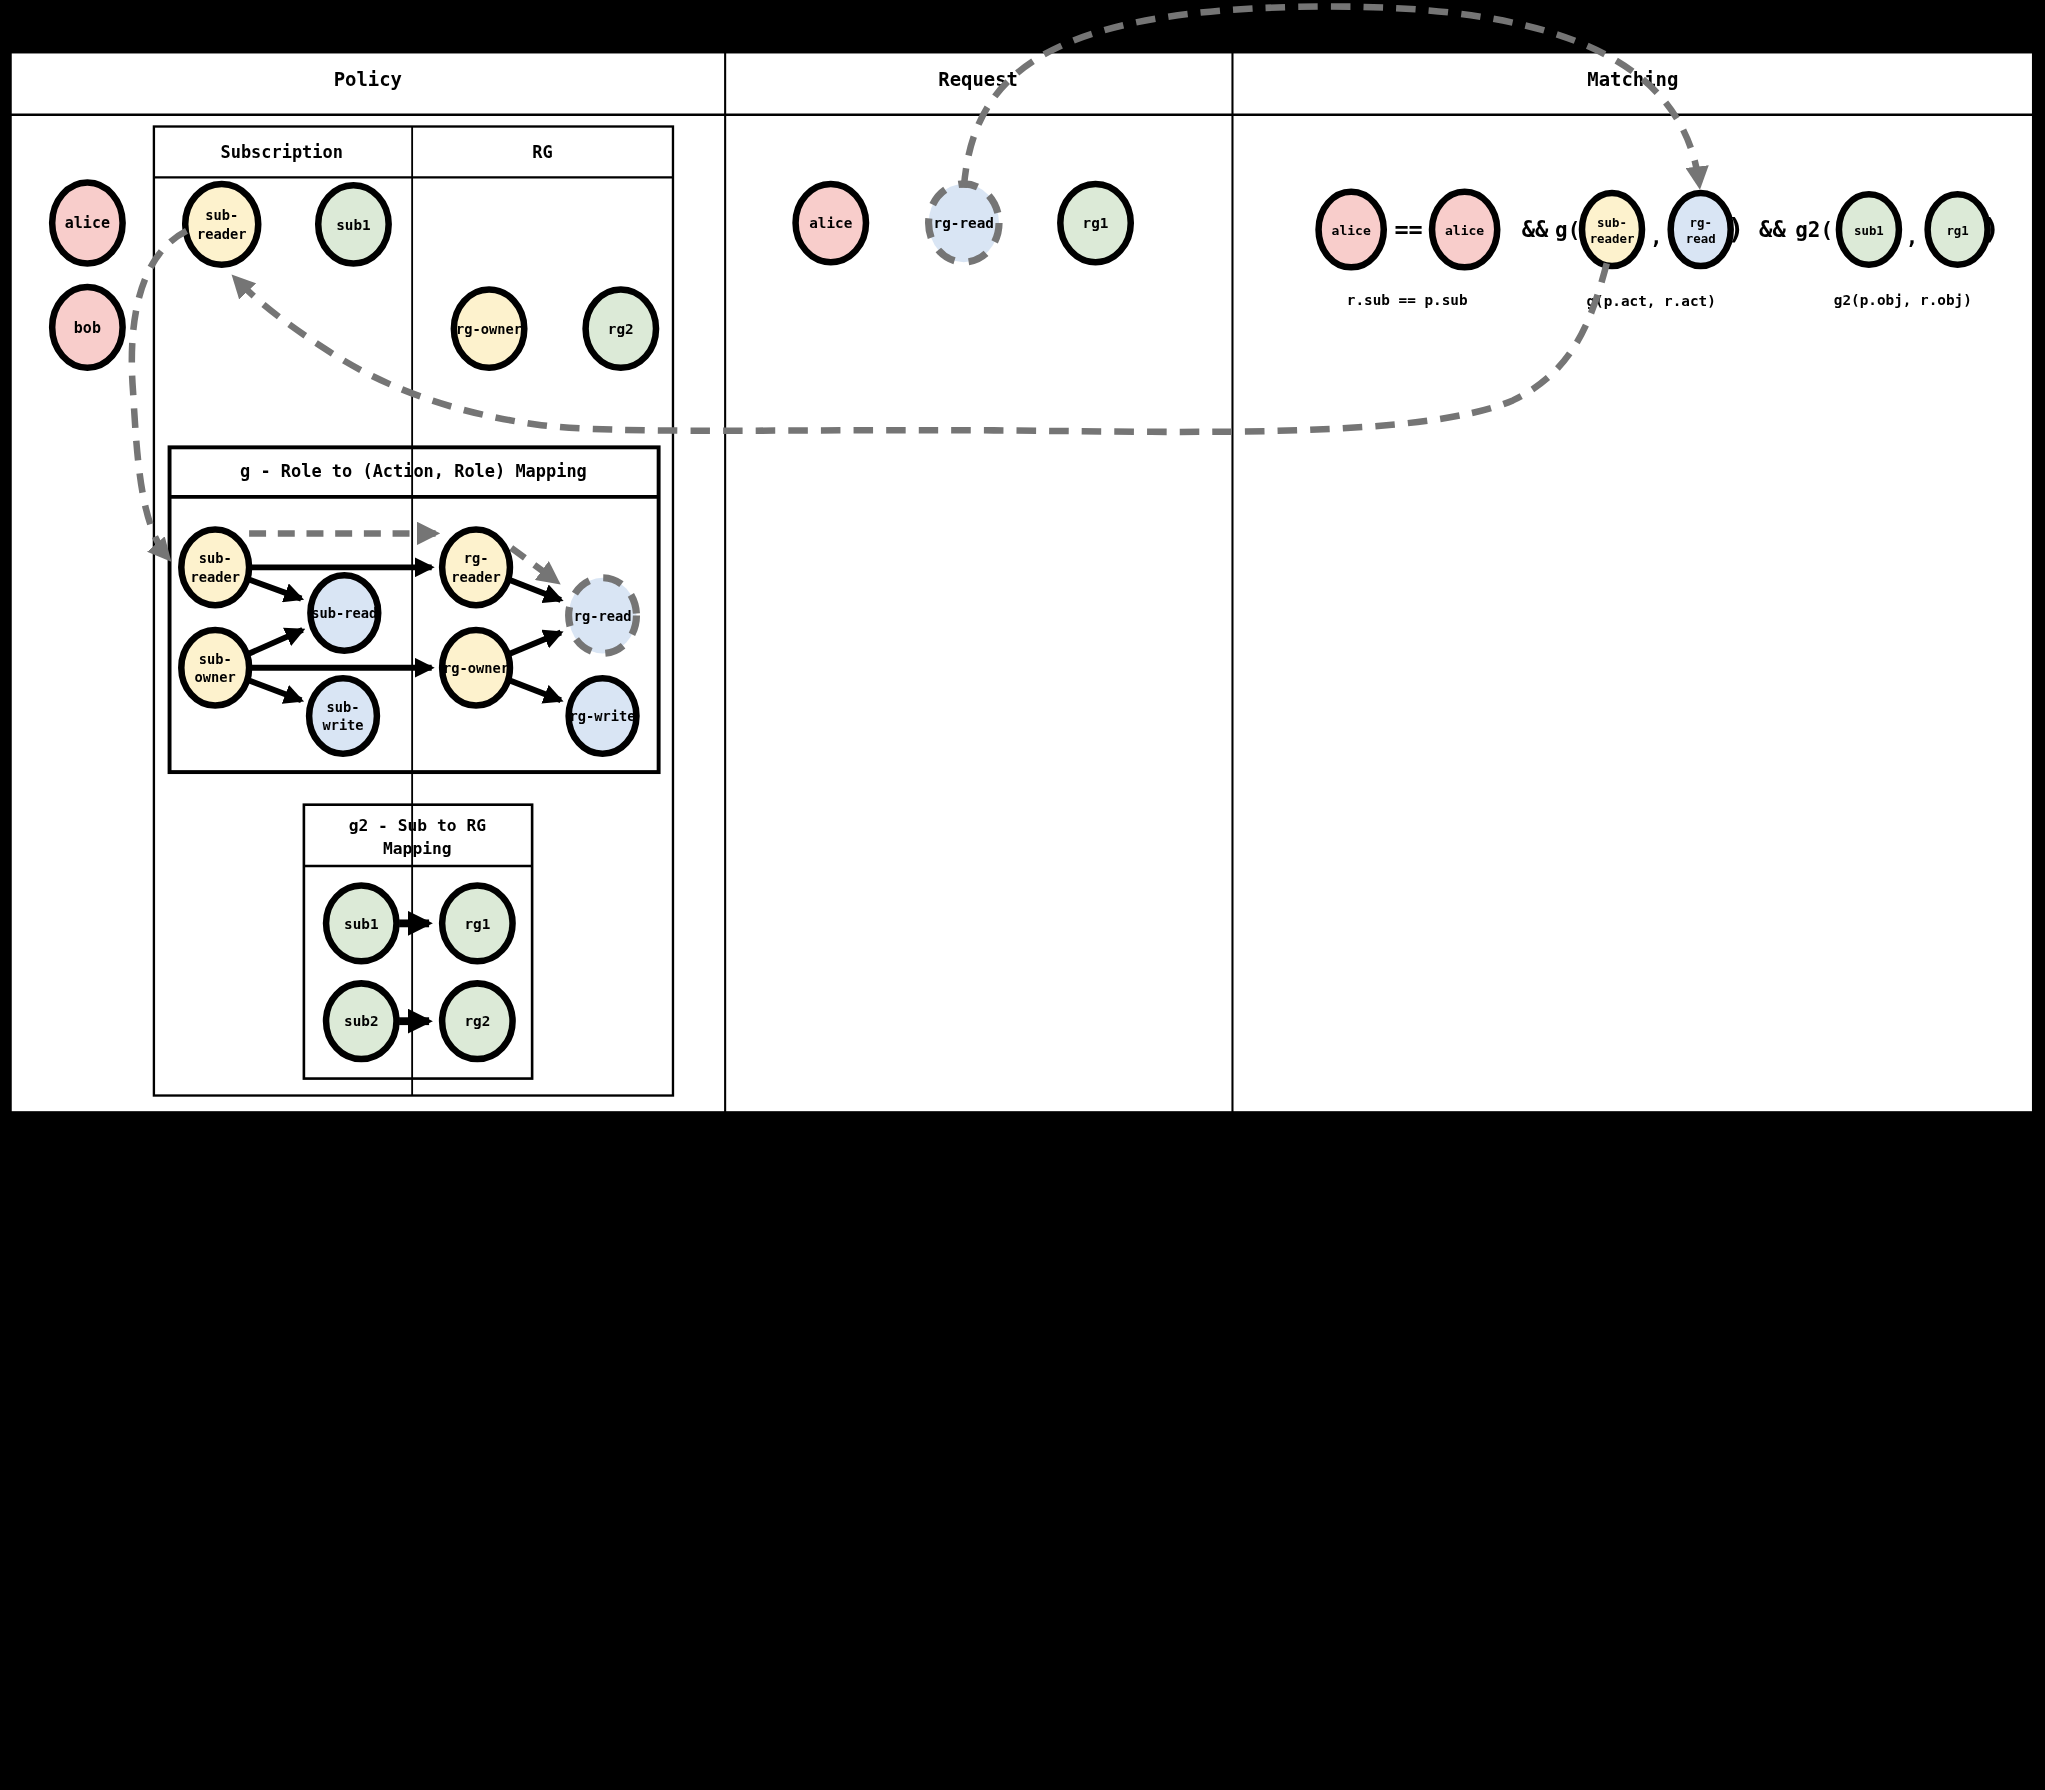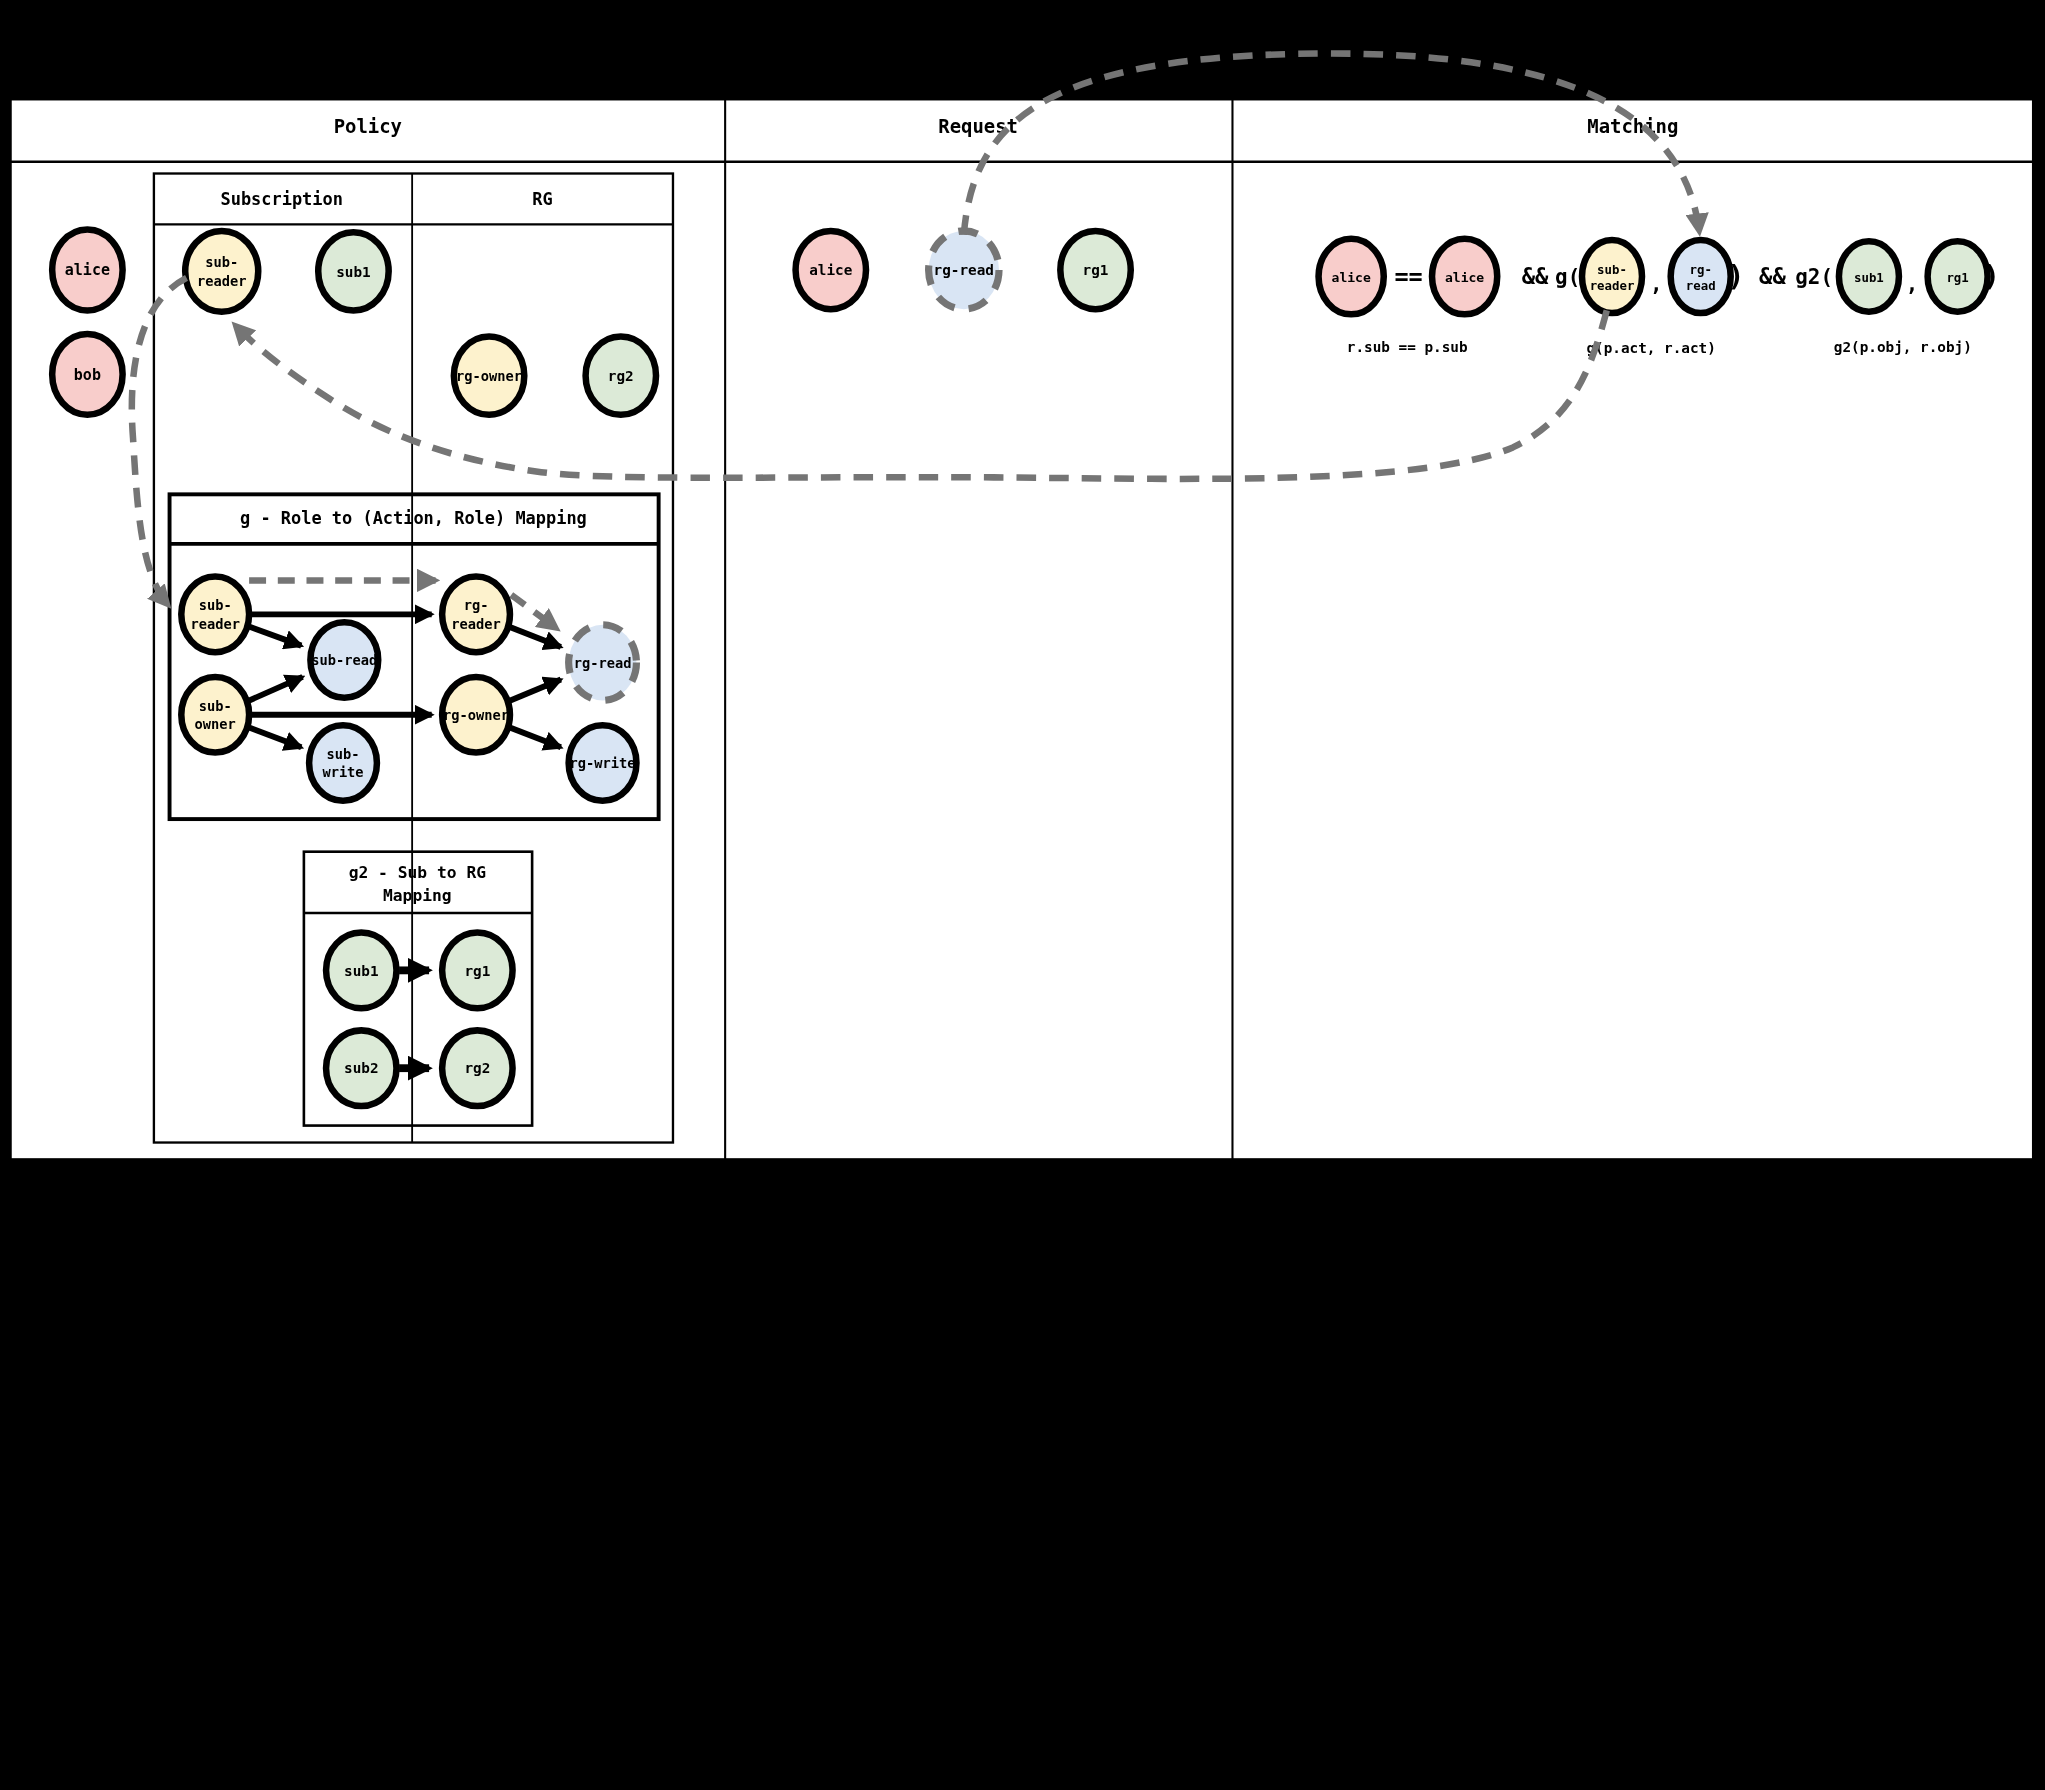--- a/index.html
+++ b/index.html
@@ -1,16 +1,16 @@
 <!DOCTYPE html>
 <html style="font-size:6.5px"><head>
 <meta charset="utf-8">
 <style>
   html, body { margin: 0; padding: 0; background: #000; }
-  .stage { width: 100vw; margin-top: 47px; }
+  .stage { width: 100vw; }
   svg { display: block; width: 100vw; height: auto; background: #000; }
   text {
     font-family: "DejaVu Sans Mono", "Liberation Mono", monospace;
     font-weight: bold;
     fill: #000;
     text-anchor: middle;
   }
 </style>
 </head>
 <body>

